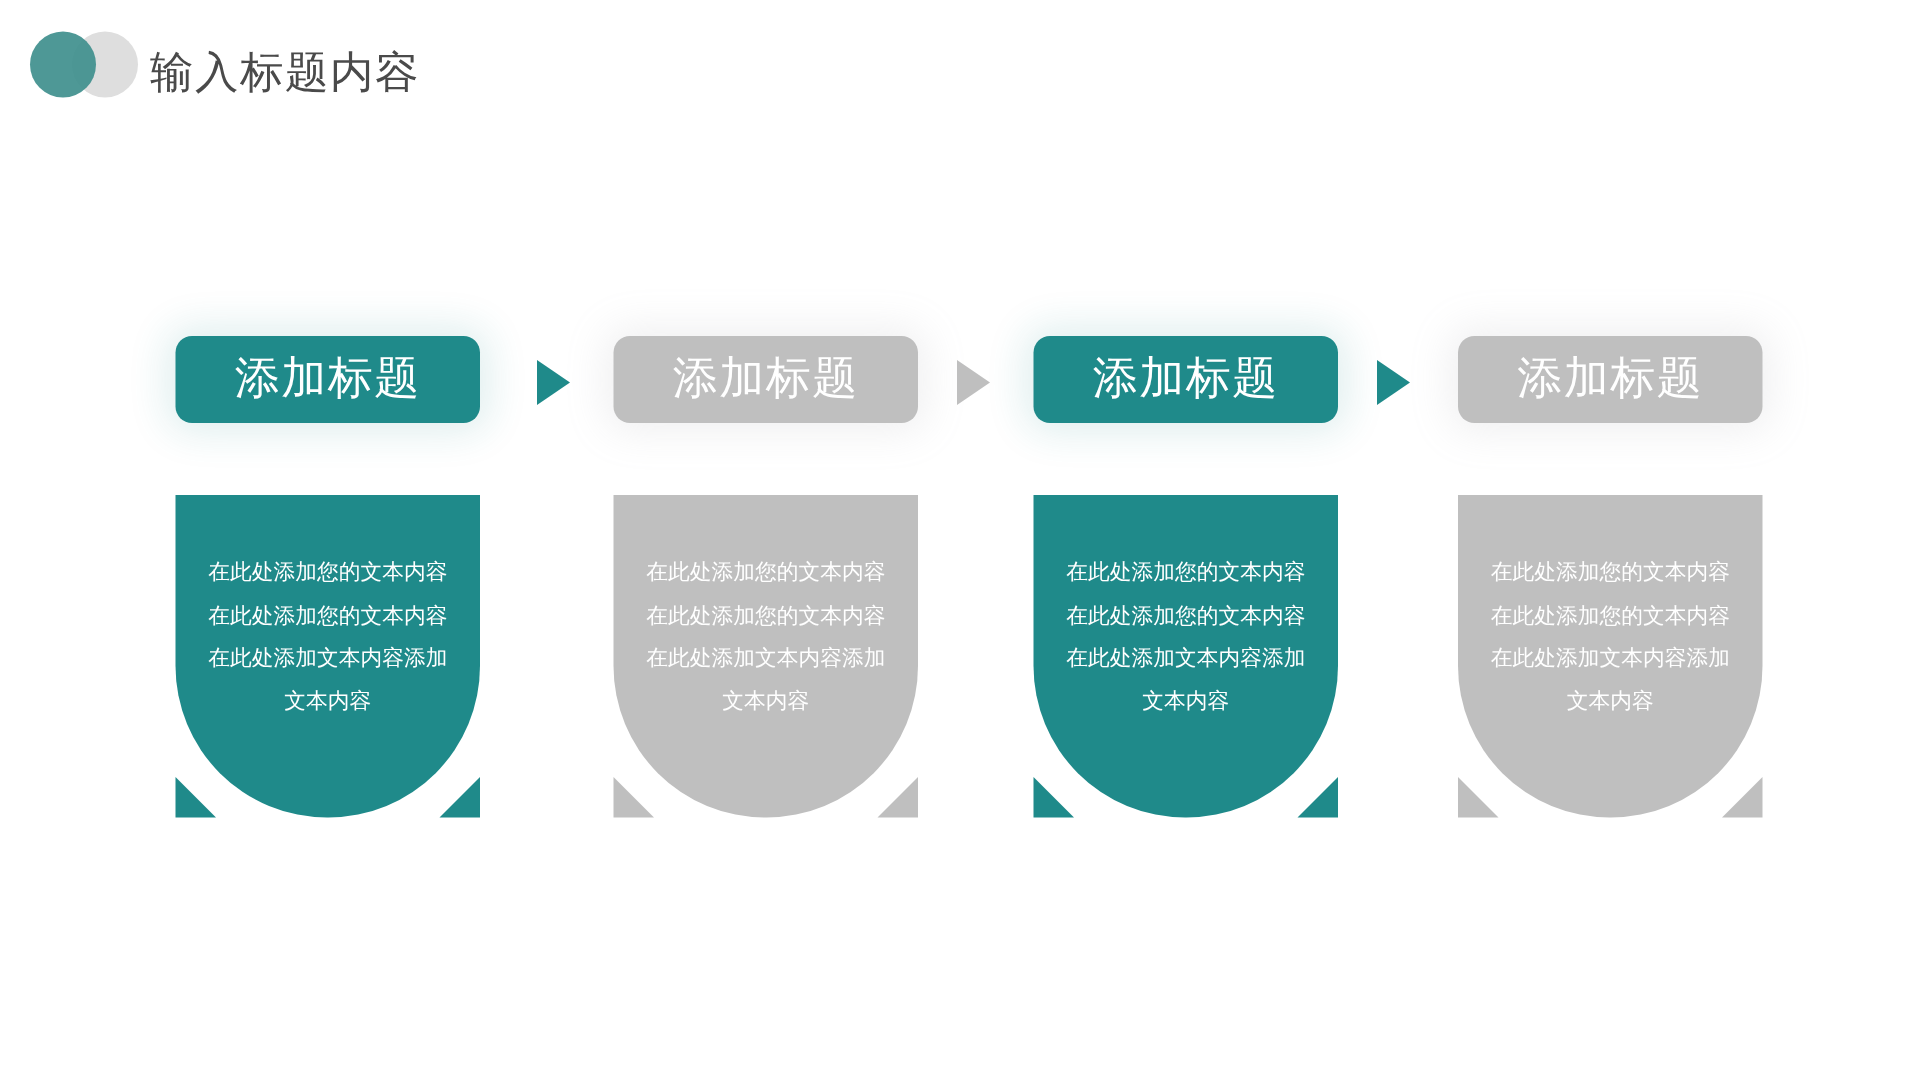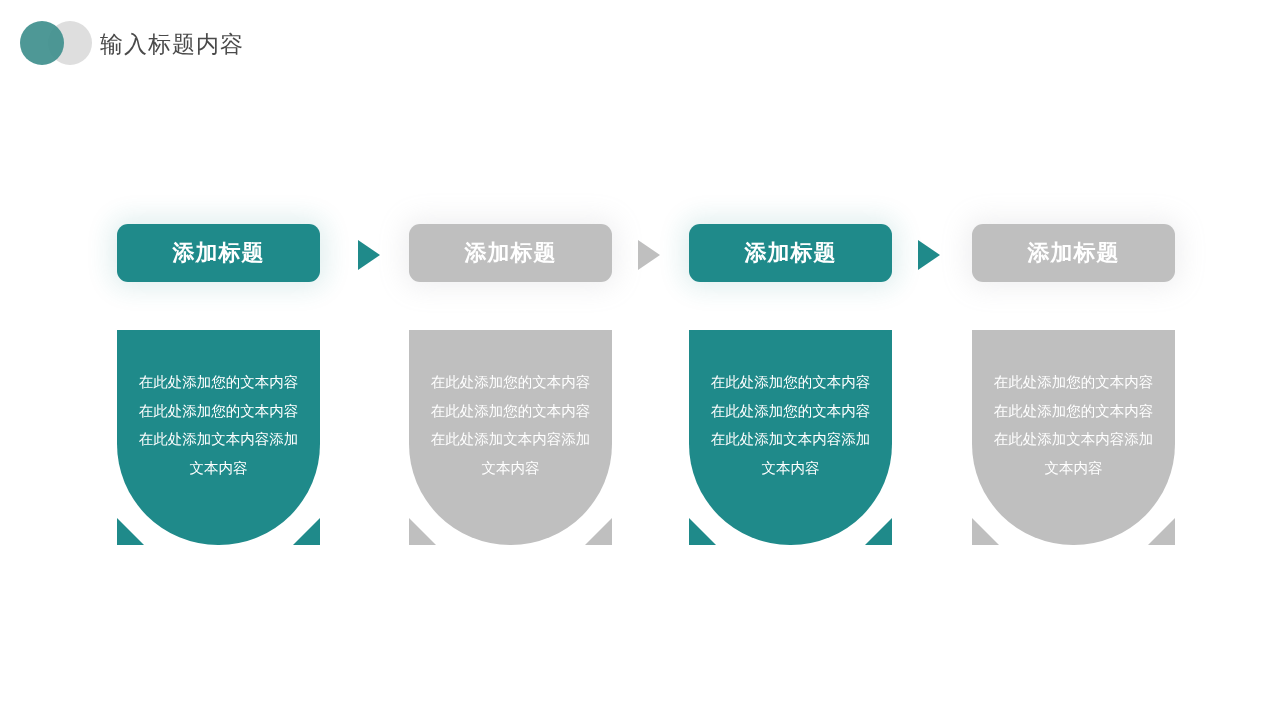--- a/index.html
+++ b/index.html
@@ -46,21 +46,21 @@
     width: 44px;
     height: 44px;
     border-radius: 50%;
     background: #3f8f8d;
     opacity: 0.92;
   }
   #header-title {
     position: absolute;
     left: 100px;
     top: 29px;
-    font-size: 23px;
+    font-size: 29px;
     color: #4a4a4a;
     letter-spacing: 1px;
     white-space: nowrap;
   }
 
   
   #columns {
     position: absolute;
     left: 0;
     top: 0;
@@ -90,22 +90,22 @@
   .title-pill.teal {
     background: #1f8a8a;
     box-shadow: 0 0 26px 6px rgba(31,138,138,0.14);
   }
   .title-pill.gray {
     background: #bfbfbf;
     box-shadow: 0 0 26px 6px rgba(170,170,180,0.18);
   }
   .title-pill-label {
     color: #ffffff;
-    font-size: 22px;
-    font-weight: bold;
+    font-size: 30px;
+    font-weight: normal;
     letter-spacing: 1px;
     line-height: 1;
     white-space: nowrap;
   }
 
   
   .arrow {
     position: absolute;
     top: 240px;
     left: 241px;

